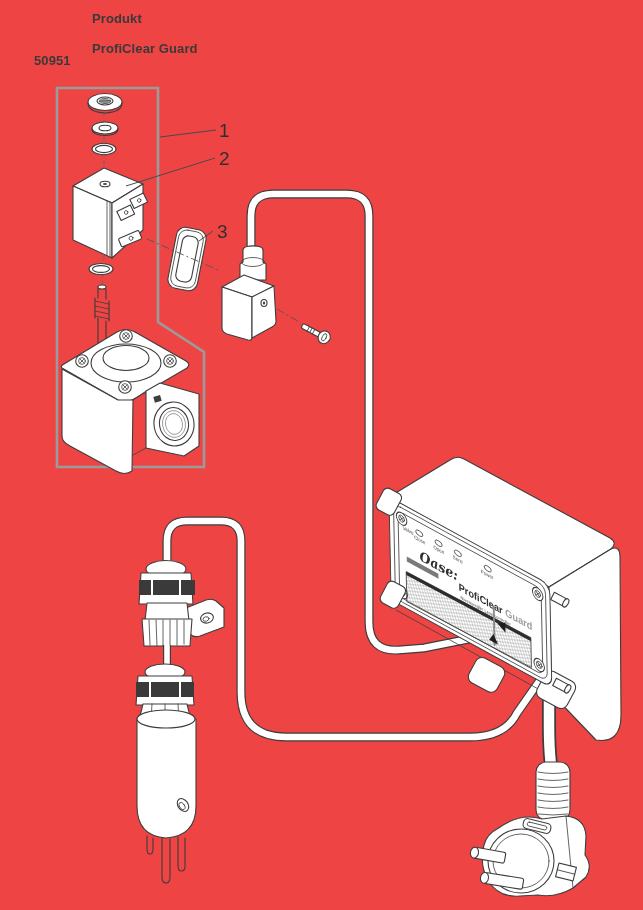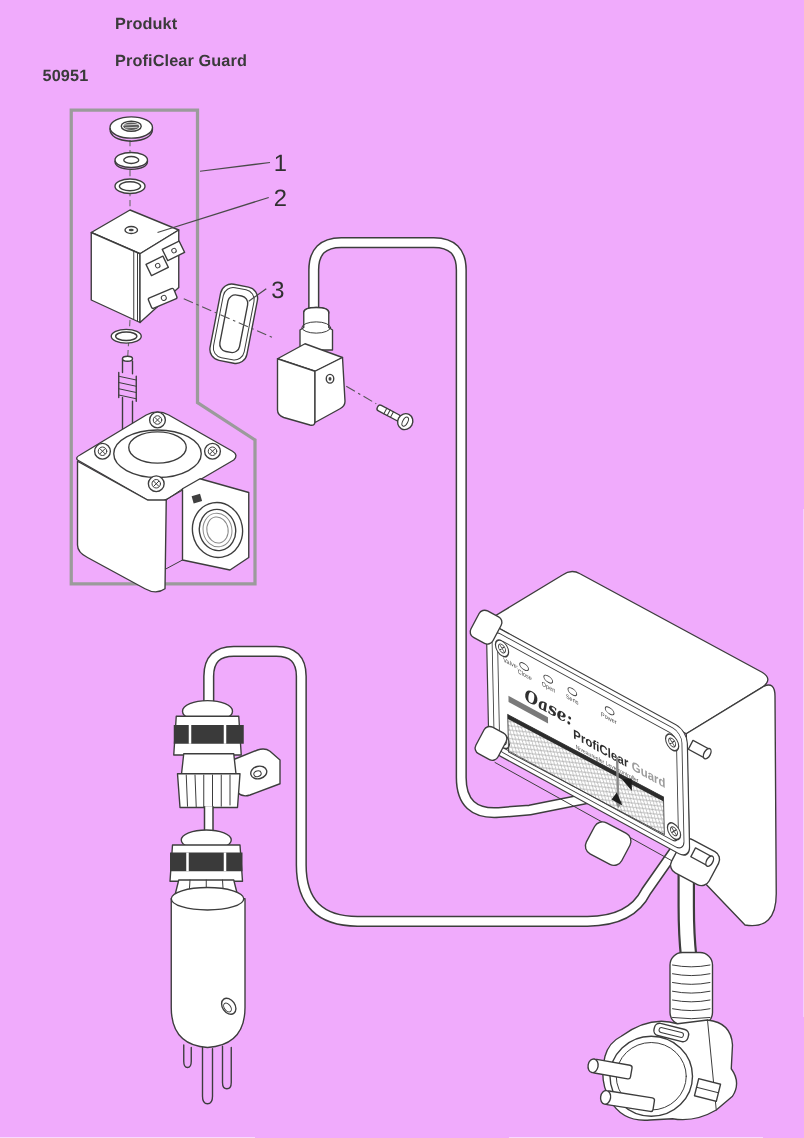--- a/index.html
+++ b/index.html
@@ -1,16 +1,16 @@
 <!DOCTYPE html>
 <html><head>
 <meta charset="utf-8">
 <style>
   html,body{margin:0;padding:0;background:#fff;}
-  #stage{position:relative;width:643px;height:910px;background:#f0abfc;overflow:hidden;
+  #stage{position:relative;width:643px;height:910px;background:#ef4444;overflow:hidden;
          font-family:"Liberation Sans",sans-serif;}
   .hdr{position:absolute;font-weight:bold;font-size:13px;color:#3a3a3a;letter-spacing:.1px;}
   #hdr-col{left:92px;top:11px;}
   #hdr-num{left:34px;top:36px;margin-top:17px;}
   #hdr-name{left:92px;top:41px;}
   svg text{font-family:"Liberation Sans",sans-serif;}
   .ln{fill:none;stroke:#3d3d3d;stroke-width:1.1;stroke-linejoin:round;stroke-linecap:round;}
   .fw{fill:#fff;stroke:#3d3d3d;stroke-width:1.1;stroke-linejoin:round;}
   .thin{stroke-width:0.8;}
   .frame{fill:none;stroke:#9b9b9b;stroke-width:2.6;stroke-linejoin:miter;}

